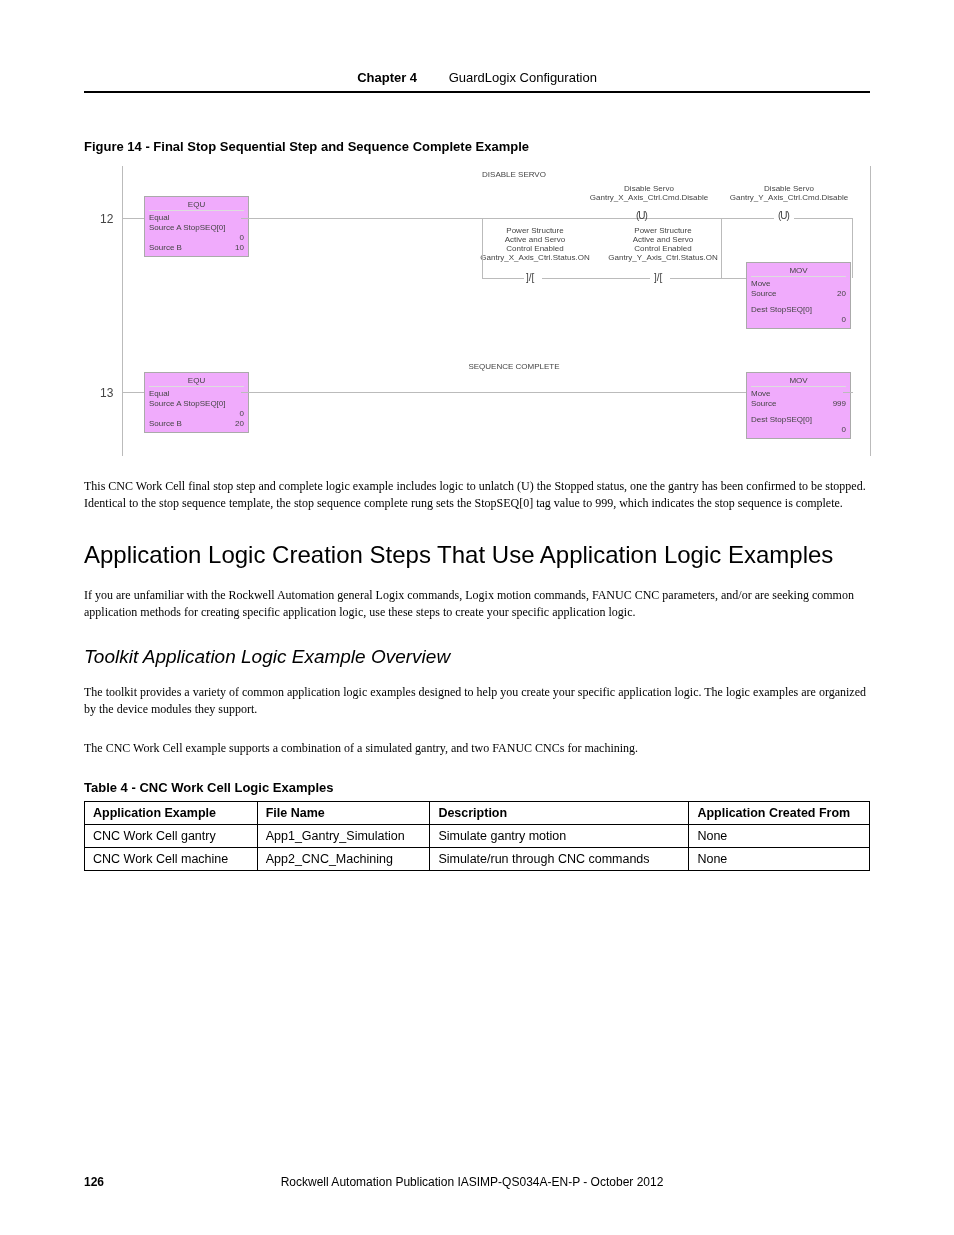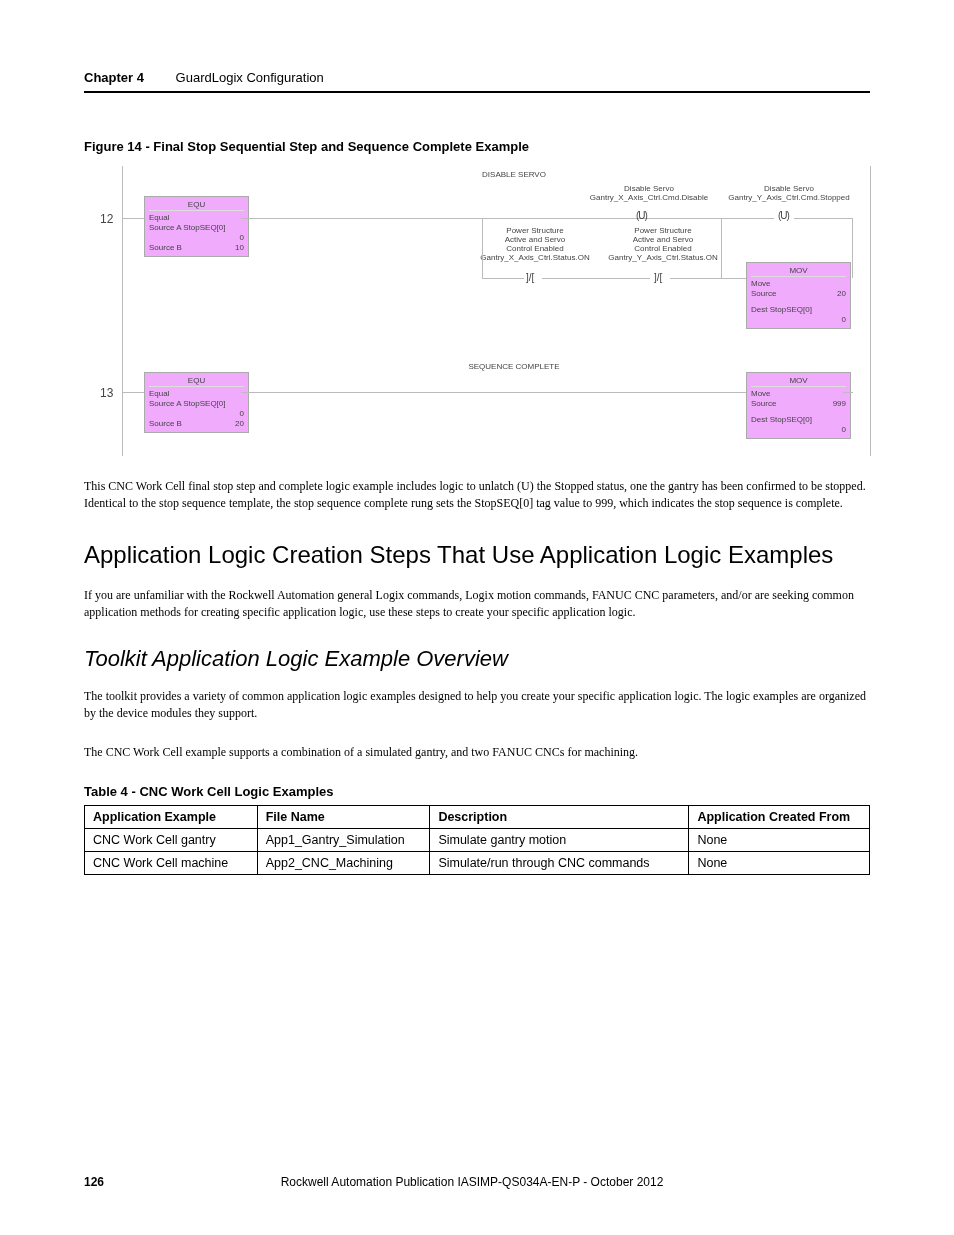--- a/index.html
+++ b/index.html
@@ -11,20 +11,21 @@
     font-family: Georgia, 'Times New Roman', serif;
     color: #000;
     position: relative;
     box-sizing: border-box;
     padding: 70px 84px 50px 84px;
   }
   .hdr {
     font-family: Arial, Helvetica, sans-serif;
     font-size: 13px;
     margin-bottom: 6px;
+    text-align: center;
   }
   .hdr .chap { font-weight: bold; margin-right: 28px; }
   .hdr-rule { border: none; border-top: 2px solid #000; margin: 0 0 46px 0; }
   .fig-caption {
     font-family: Arial, Helvetica, sans-serif;
     font-weight: bold;
     font-size: 13px;
     margin-bottom: 12px;
   }
   .ladder-box {
@@ -57,21 +58,21 @@
   }
   h2.sect {
     font-family: Arial, Helvetica, sans-serif;
     font-weight: normal;
     font-size: 24px;
     margin: 28px 0 18px 0;
   }
   .sub-it {
     font-family: Arial, Helvetica, sans-serif;
     font-style: italic;
-    font-size: 22px;
+    font-size: 19px;
     margin: 24px 0 16px 0;
   }
   .tbl-caption {
     font-family: Arial, Helvetica, sans-serif;
     font-weight: bold;
     font-size: 13px;
     margin: 18px 0 6px 0;
   }
   table.data {
     width: 100%;
@@ -124,21 +125,21 @@
     <div><span>Source B</span><span style="float:right">10</span></div>
   </div>
   <div class="hline" style="left:157px; top:52px; width:480px"></div>
 
   <span class="tinytxt" style="left:500px; top:18px; width:130px">
     <span>Disable Servo</span><br><span>Gantry_X_Axis_Ctrl.Cmd.Disable</span>
   </span>
   <span class="coil" style="left:552px; top:44px">(U)</span>
 
   <span class="tinytxt" style="left:640px; top:18px; width:130px">
-    <span>Disable Servo</span><br><span>Gantry_Y_Axis_Ctrl.Cmd.Stopped</span>
+    <span>Disable Servo</span><br><span>Gantry_Y_Axis_Ctrl.Cmd.Disable</span>
   </span>
   <span class="coil" style="left:694px; top:44px">(U)</span>
   <div class="hline" style="left:568px; top:52px; width:122px"></div>
   <div class="hline" style="left:710px; top:52px; width:58px"></div>
 
   <div style="position:absolute; left:637px; top:52px; width:1px; height:60px; background:#bbb"></div>
   <div style="position:absolute; left:768px; top:52px; width:1px; height:60px; background:#bbb"></div>
 
   <span class="tinytxt" style="left:396px; top:60px; width:110px">
     <span>Power Structure</span><br><span>Active and Servo</span><br><span>Control Enabled</span><br><span>Gantry_X_Axis_Ctrl.Status.ON</span>

